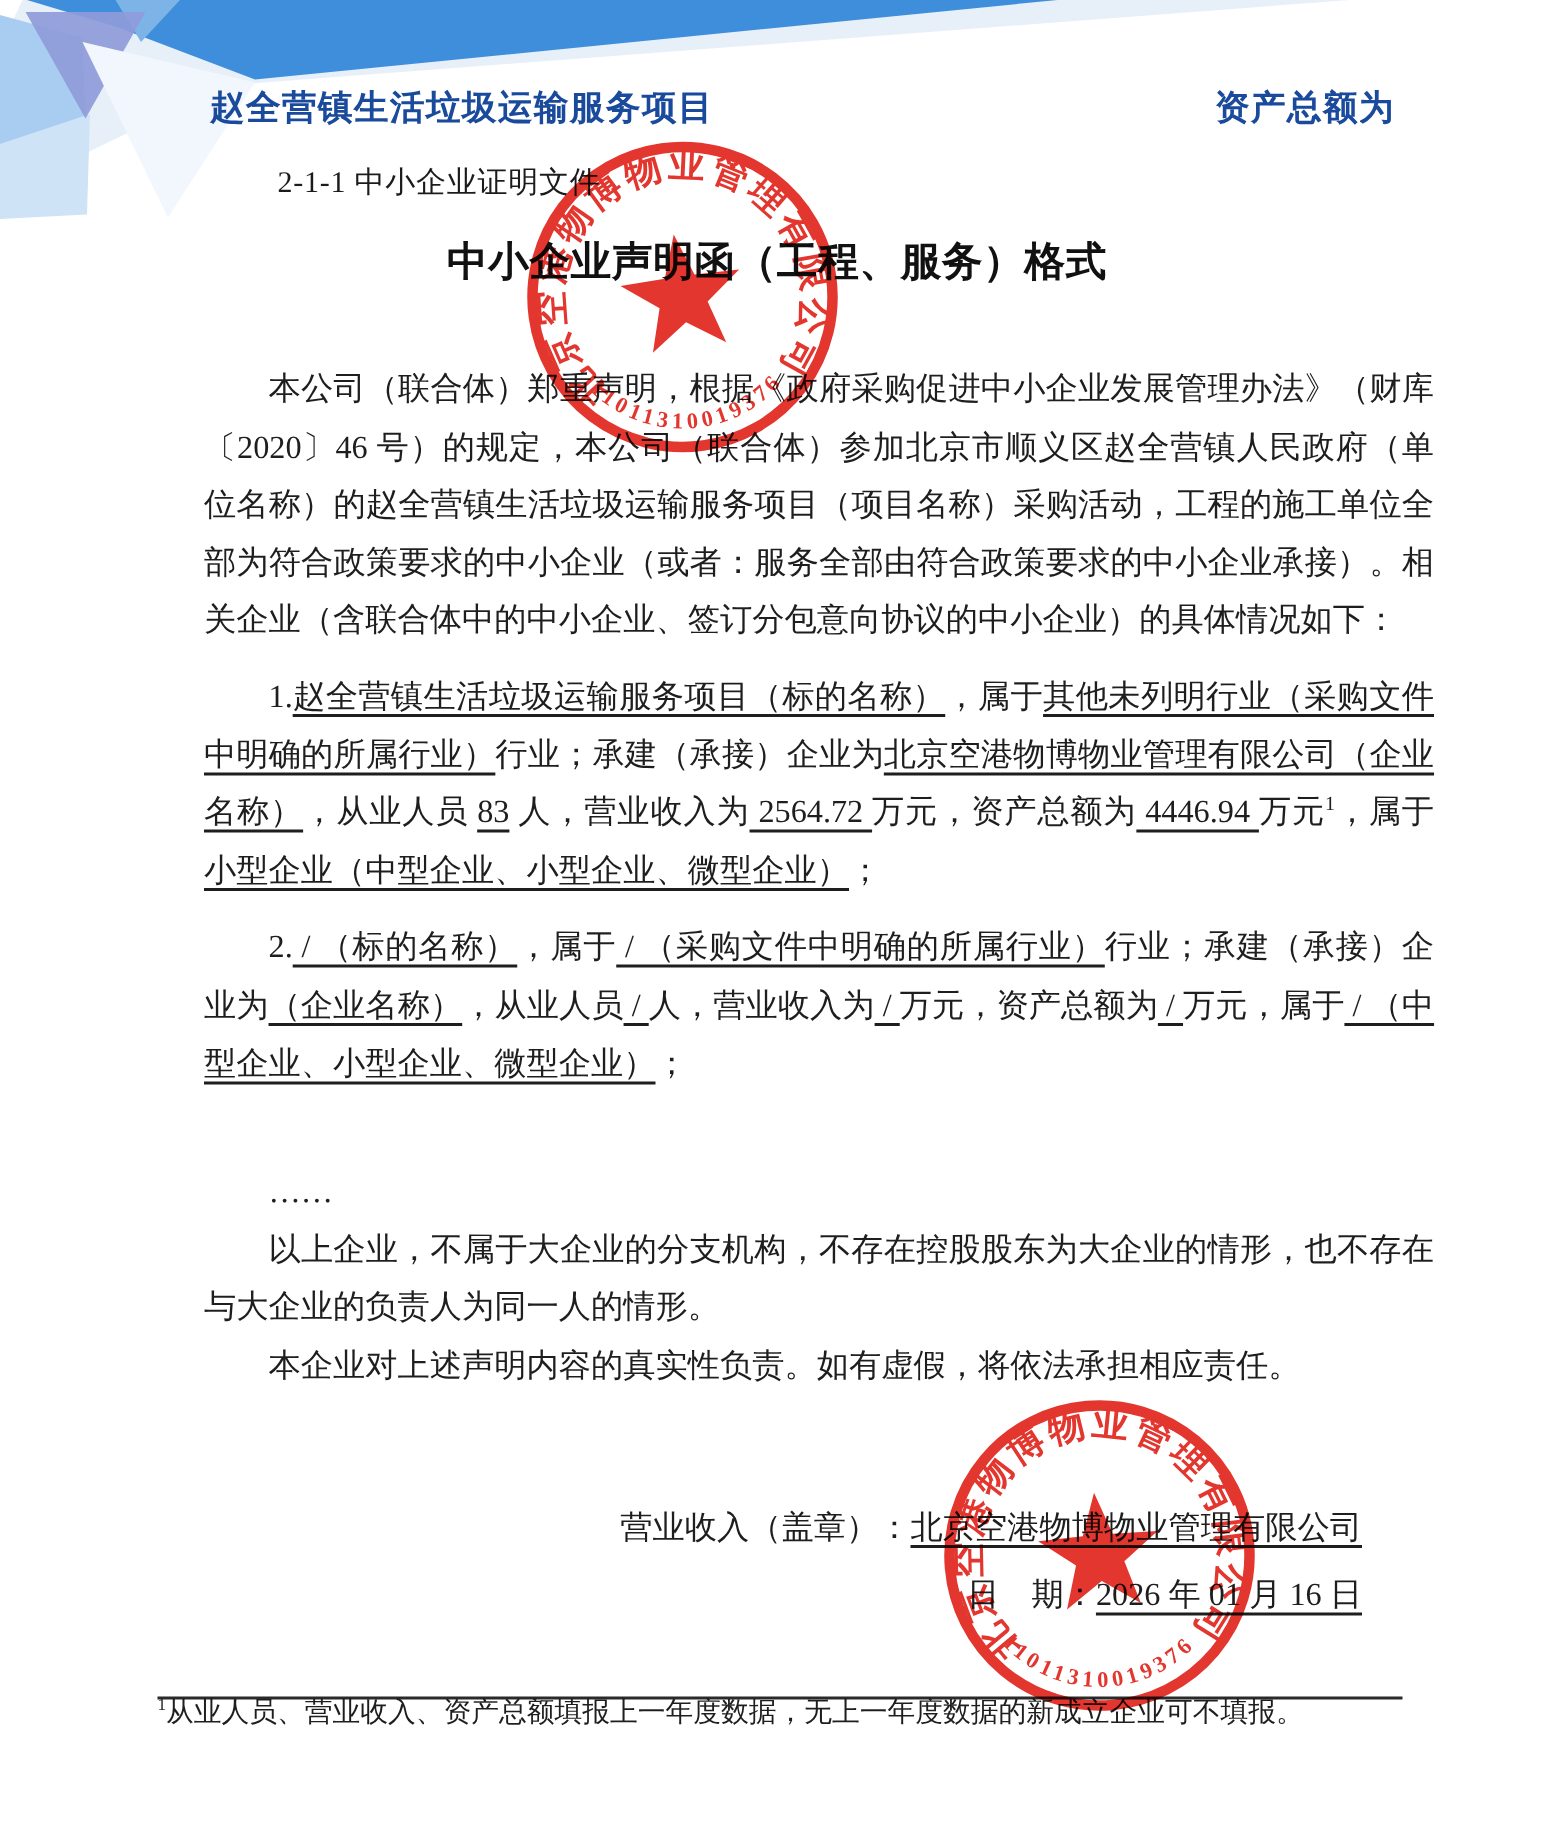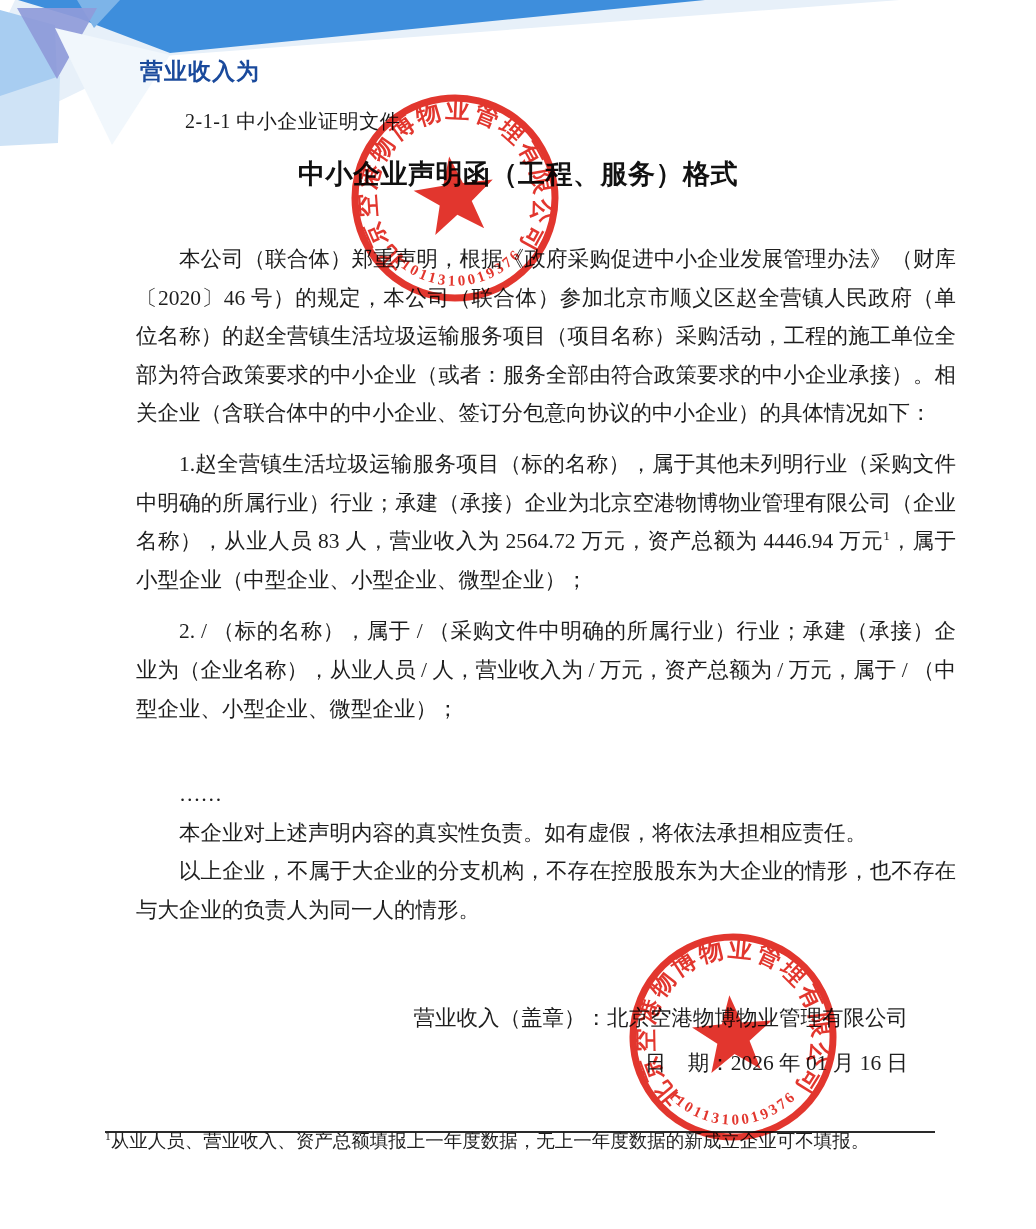--- a/index.html
+++ b/index.html
@@ -34,21 +34,21 @@
   
   .body-text{
     position:absolute;left:136px;top:240px;width:820px;
     font-size:21.5px;line-height:38.6px;text-align:justify;color:#1e1e1e;
   }
   .body-text p{margin:0;text-indent:2em;}
   .p-item1{margin-top:12px!important;}
   .p-item2{margin-top:13px!important;}
   .p-dots{margin-top:47px!important;}
   .seg{white-space:pre-wrap;}
-  .u{text-underline-offset:5px;text-decoration-thickness:1.5px;}
+  .u{text-decoration:underline;text-underline-offset:5px;text-decoration-thickness:1.5px;}
   sup.fn{font-size:.62em;vertical-align:super;line-height:0;}
   
   .sign-block{
     position:absolute;right:128px;top:996px;text-align:right;
     font-size:21.5px;line-height:45px;color:#1e1e1e;
   }
   
   .footnote-rule{
     position:absolute;left:105px;top:1131px;width:830px;height:2px;background:#2a2a2a;
   }
@@ -72,33 +72,34 @@
   <polygon points="15,0 900,0 150,57 0,130 0,32" fill="#e7f0f9"></polygon>
   <polygon points="18,0 705,0 170,53 78,18" fill="#3e8edc"></polygon>
   <polygon points="77,0 120,0 94,28" fill="#7db4e8"></polygon>
   <polygon points="0,10 55,25 57,78 0,100" fill="#a8cdf1"></polygon>
   <polygon points="0,96 60,76 58,143 0,146" fill="#cfe3f6"></polygon>
   <polygon points="17,8 97,8 57,79" fill="#8f9bd9" opacity="0.92"></polygon>
   <polygon points="55,28 170,55 112,145" fill="#f1f7fc"></polygon>
 </svg>
 
 <div class="header-row">
-  <span>营业收入为</span>
+  <span>赵全营镇生活垃圾运输服务项目</span>
+  <span>资产总额为</span>
 </div>
 <div class="section-code">2-1-1 中小企业证明文件</div>
 
 <div class="doc-title">中小企业声明函（工程、服务）格式</div>
 
 <div class="body-text">
   <p><span class="seg">本公司（联合体）郑重声明，根据《政府采购促进中小企业发展管理办法》（财库〔2020〕46 号）的规定，本公司（联合体）参加北京市顺义区赵全营镇人民政府（单位名称）的赵全营镇生活垃圾运输服务项目（项目名称）采购活动，工程的施工单位全部为符合政策要求的中小企业（或者：服务全部由符合政策要求的中小企业承接）。相关企业（含联合体中的中小企业、签订分包意向协议的中小企业）的具体情况如下：</span></p>
   <p class="p-item1"><span class="seg">1.</span><span class="seg u">赵全营镇生活垃圾运输服务项目（标的名称）</span><span class="seg">，属于</span><span class="seg u">其他未列明行业（采购文件中明确的所属行业）</span><span class="seg">行业；承建（承接）企业为</span><span class="seg u">北京空港物博物业管理有限公司（企业名称）</span><span class="seg">，从业人员 </span><span class="seg u">83</span><span class="seg"> 人，营业收入为</span><span class="seg u"> 2564.72 </span><span class="seg">万元，资产总额为</span><span class="seg u"> 4446.94 </span><span class="seg">万元</span><sup class="fn seg">1</sup><span class="seg">，属于</span><span class="seg u">小型企业（中型企业、小型企业、微型企业）</span><span class="seg">；</span></p>
   <p class="p-item2"><span class="seg">2.</span><span class="seg u"> / （标的名称）</span><span class="seg">，属于</span><span class="seg u"> / （采购文件中明确的所属行业）</span><span class="seg">行业；承建（承接）企业为</span><span class="seg u">（企业名称）</span><span class="seg">，从业人员</span><span class="seg u"> / </span><span class="seg">人，营业收入为</span><span class="seg u"> / </span><span class="seg">万元，资产总额为</span><span class="seg u"> / </span><span class="seg">万元，属于</span><span class="seg u"> / （中型企业、小型企业、微型企业）</span><span class="seg">；</span></p>
   <p class="p-dots"><span class="seg">……</span></p>
+  <p><span class="seg">以上企业，不属于大企业的分支机构，不存在控股股东为大企业的情形，也不存在与大企业的负责人为同一人的情形。</span></p>
   <p><span class="seg">本企业对上述声明内容的真实性负责。如有虚假，将依法承担相应责任。</span></p>
-  <p><span class="seg">以上企业，不属于大企业的分支机构，不存在控股股东为大企业的情形，也不存在与大企业的负责人为同一人的情形。</span></p>
 </div>
 
 <div class="sign-block">
   <div>
     <span>营业收入（盖章）：</span><span class="u">北京空港物博物业管理有限公司</span>
   </div>
   <div>
     <span>日　期：</span><span class="u seg">2026 年 01 月 16 日</span>
   </div>
 </div>

